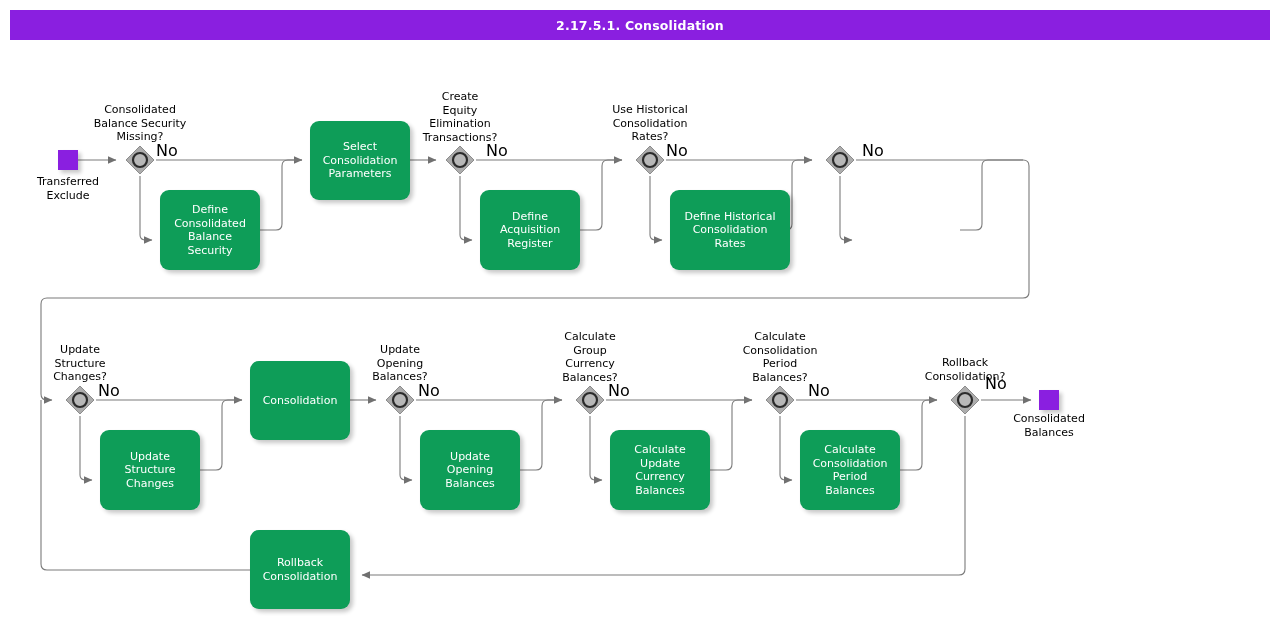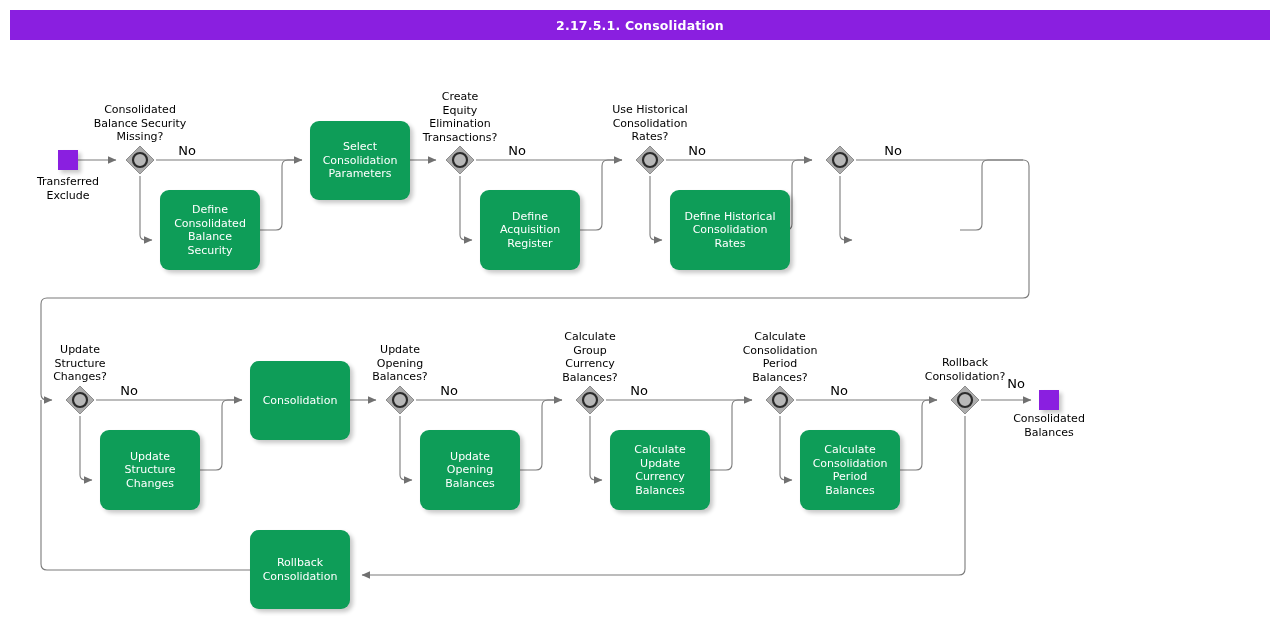--- a/index.html
+++ b/index.html
@@ -84,24 +84,24 @@
   .node-label {
     position: absolute;
     font-size: 11px;
     line-height: 13.5px;
     color: #000000;
     text-align: center;
     white-space: pre-line;
   }
   .edge-label {
     position: absolute;
-    font-size: 13px;
+    font-size: 16px;
     line-height: 13px;
     color: #000000;
-    text-align: right;
+    text-align: left;
     white-space: nowrap;
   }
 </style>
 </head>
 <body>
 
 <div id="title-bar">
   <span>2.17.5.1. Consolidation</span>
 </div>
 

